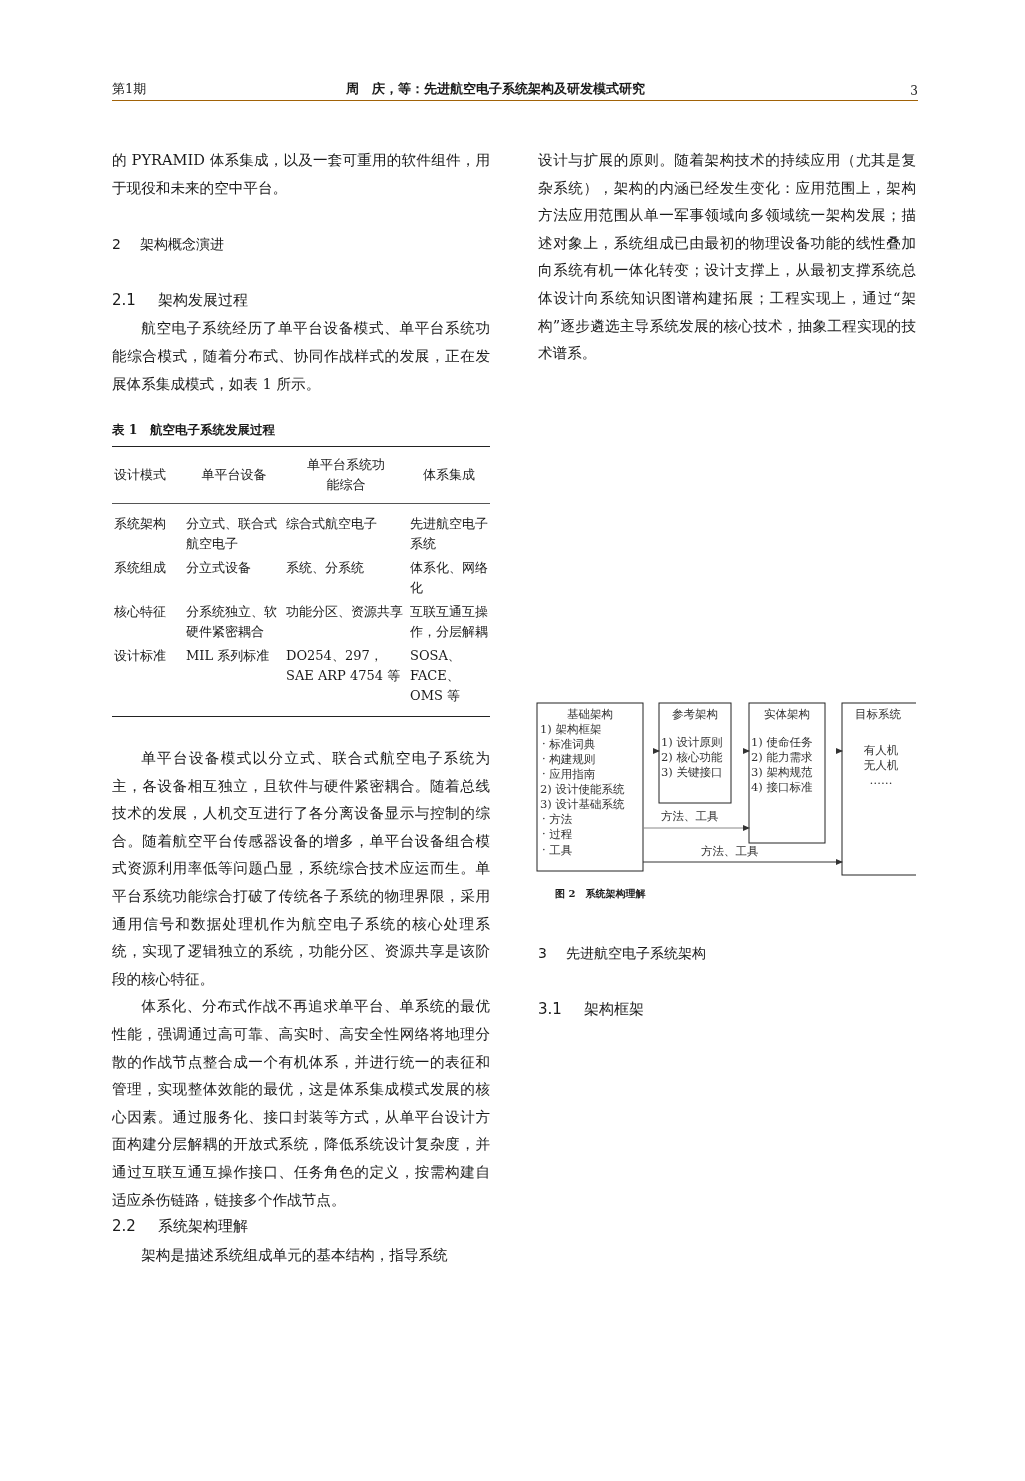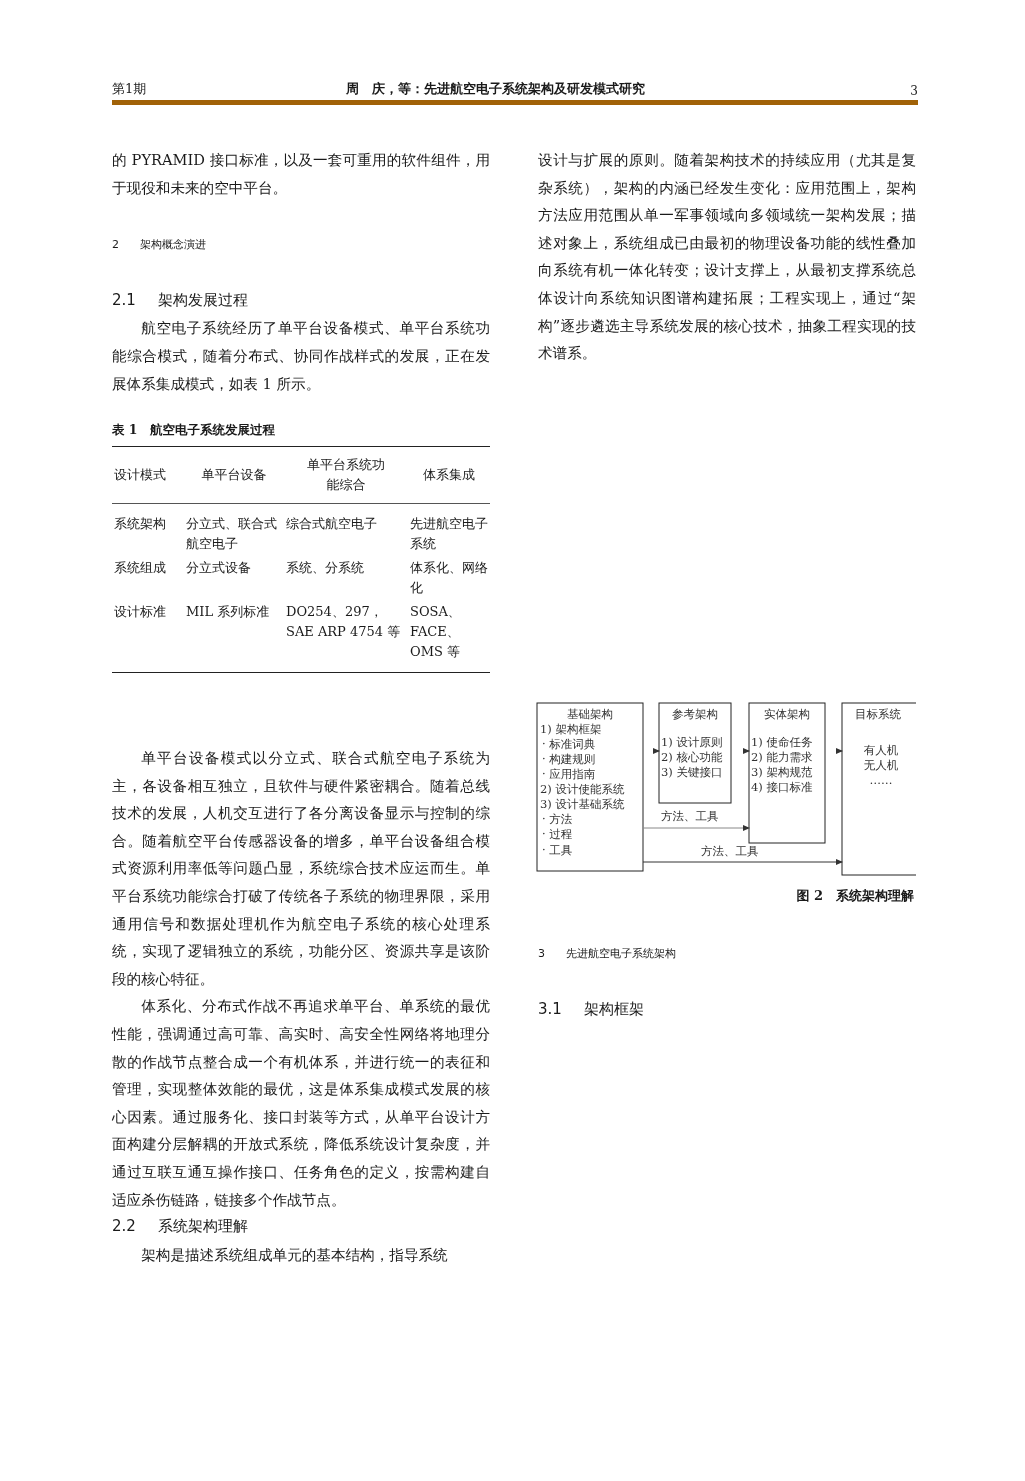--- a/index.html
+++ b/index.html
@@ -1,55 +1,55 @@
 <!DOCTYPE html>
 <html><head>
 <meta charset="utf-8">
 <style>
   html, body { margin: 0; padding: 0; background: #ffffff; }
   body { width: 1025px; height: 1481px; position: relative; overflow: hidden;
          font-family: "DejaVu Serif", "Liberation Serif", serif; color: #1a1a1a; }
   .hdr { position: absolute; left: 112px; top: 78px; width: 806px; height: 22px;
-         border-bottom: 5px solid #a16207; font-size: 13px; }
+         border-bottom: 1px solid #a16207; font-size: 13px; }
   .hdr .l { position: absolute; left: 0; top: 2px; }
   .hdr .c { position: absolute; left: 234px; top: 2px; font-weight: bold; }
   .hdr .r { position: absolute; right: 0; top: 6px; font-size: 12px; }
   .col { position: absolute; width: 378px; font-size: 14.6px; line-height: 27.6px;
          text-align: justify; }
   .col p { margin: 0; }
   .ind { text-indent: 2em; }
-  .h2 { font-family: "DejaVu Sans", "Liberation Sans", sans-serif; font-size: 11px; }
+  .h2 { font-family: "DejaVu Sans", "Liberation Sans", sans-serif; font-size: 14px; }
   .h3 { font-family: "DejaVu Sans", "Liberation Sans", sans-serif; font-size: 15px; }
   .num { display: inline-block; width: 28px; }
   .num3 { display: inline-block; width: 46px; }
   .tcap { position: absolute; left: 112px; top: 422px; width: 378px; 
           font-size: 12.5px; font-weight: bold; }
   table.t1 { position: absolute; left: 112px; top: 446px; width: 378px;
              border-collapse: collapse; font-size: 13px; line-height: 20px; }
   table.t1 th { font-weight: normal; border-top: 1.5px solid #222; border-bottom: 1px solid #555;
                padding: 8px 2px; text-align: center; vertical-align: middle; }
   table.t1 td { vertical-align: top; padding: 2px 2px; text-align: left; }
   table.t1 tr.first td { padding-top: 10px; }
   table.t1 tr.last td { padding-bottom: 10px; border-bottom: 1.5px solid #222; }
   .fig { position: absolute; left: 536px; top: 702px; width: 380px; height: 175px; }
-  .fcap { position: absolute; left: 536px; top: 887px; width: 378px; text-align: right;
-          font-size: 13px; font-weight: bold; }
+  .fcap { position: absolute; left: 555px; top: 887px; width: 378px; text-align: left;
+          font-size: 10px; font-weight: bold; }
   .fig text { font-family: "DejaVu Serif", serif; font-size: 11.5px; fill: #333; }
 </style>
 </head>
 <body>
 
 <div class="hdr">
   <span class="l">第1期</span>
   <span class="c">周　庆，等：先进航空电子系统架构及研发模式研究</span>
   <span class="r">3</span>
 </div>
 
 <div class="col" style="left:112px; top:146px;">
-  <p>的 PYRAMID 接口标准，以及一套可重用的软件组件，用于现役和未来的空中平台。</p>
+  <p>的 PYRAMID 体系集成，以及一套可重用的软件组件，用于现役和未来的空中平台。</p>
   <div class="h2" style="margin-top:30px;">
     <span class="num">2</span><span>架构概念演进</span>
   </div>
   <div class="h3" style="margin-top:28px;">
     <span class="num3">2.1</span><span>架构发展过程</span>
   </div>
   <p class="ind">航空电子系统经历了单平台设备模式、单平台系统功能综合模式，随着分布式、协同作战样式的发展，正在发展体系集成模式，如表 1 所示。</p>
 </div>
 
 <div class="tcap">表 1　航空电子系统发展过程</div>
@@ -73,20 +73,26 @@
       <td>系统架构</td>
       <td>分立式、联合式航空电子</td>
       <td>综合式航空电子</td>
       <td>先进航空电子系统</td>
     </tr>
     <tr>
       <td>系统组成</td>
       <td>分立式设备</td>
       <td>系统、分系统</td>
       <td>体系化、网络化</td>
+    </tr>
+    <tr>
+      <td>核心特征</td>
+      <td>分系统独立、软硬件紧密耦合</td>
+      <td>功能分区、资源共享</td>
+      <td>互联互通互操作，分层解耦</td>
     </tr>
     <tr class="last">
       <td>设计标准</td>
       <td>MIL 系列标准</td>
       <td>DO254、297，SAE ARP 4754 等</td>
       <td>SOSA、FACE、OMS 等</td>
     </tr>
   </tbody>
 </table>
 

